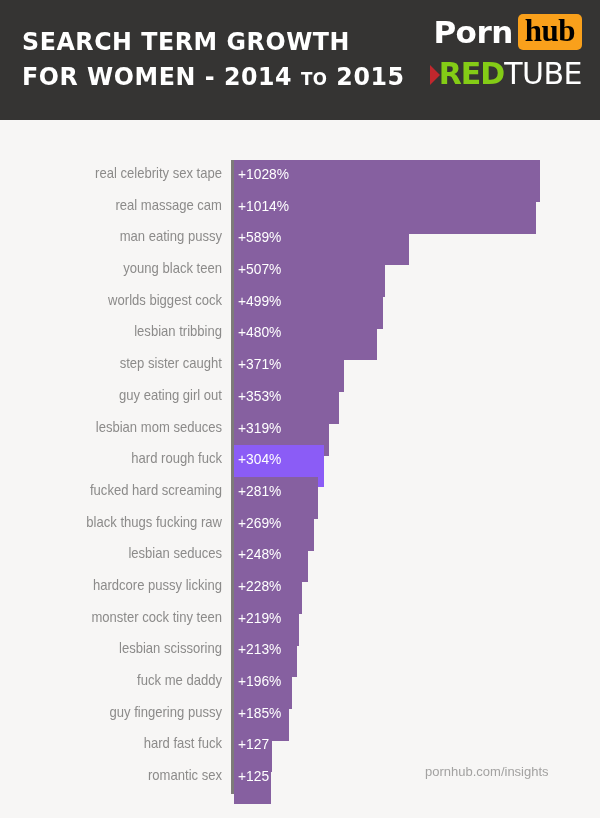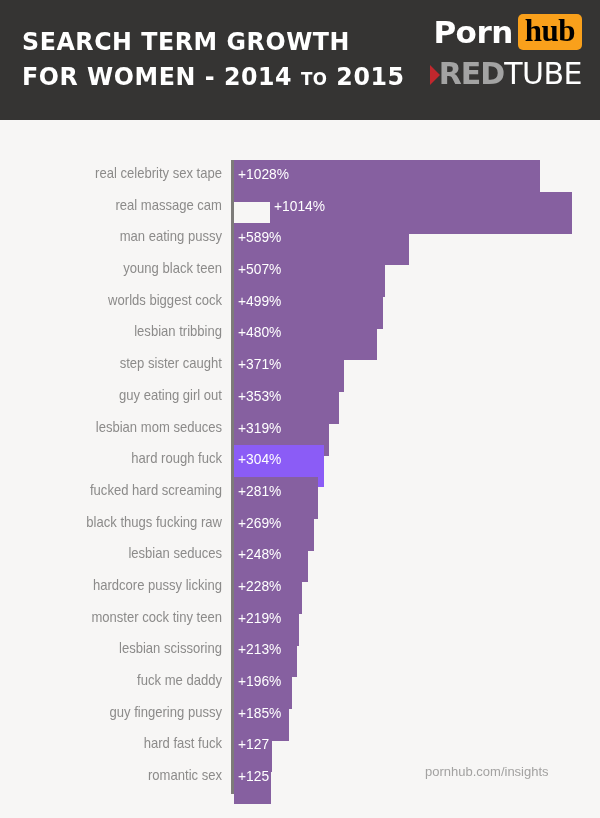--- a/index.html
+++ b/index.html
@@ -104,21 +104,21 @@
   #rt-arrow::before {
     content: "";
     position: absolute;
     left: 0; top: 1px;
     width: 0; height: 0;
     border-left: 10px solid #c1272d;
     border-top: 10px solid transparent;
     border-bottom: 10px solid transparent;
   }
   #rt-red {
-    color: #a3a3a3;
+    color: #84cc16;
     font-family: "DejaVu Sans", sans-serif;
     font-weight: bold;
     font-size: 30px;
     letter-spacing: -1px;
     line-height: 30px;
   }
   #rt-tube {
     color: #ffffff;
     font-family: "DejaVu Sans", sans-serif;
     font-weight: normal;
@@ -234,21 +234,21 @@
   <div id="axis-line"></div>
   <div id="rows">
       <div class="row">
         <div class="row-label">real celebrity sex tape</div>
         <div class="bar" style="width: 306px; background: rgb(134, 96, 160);">
           <span class="bar-value">+1028%</span>
         </div>
       </div>
       <div class="row">
         <div class="row-label">real massage cam</div>
-        <div class="bar" style="width: 301.833px; background: rgb(134, 96, 160); margin-left: 36px;">
+        <div class="bar" style="width: 301.833px; background: rgb(134, 96, 160);">
           <span class="bar-value">+1014%</span>
         </div>
       </div>
       <div class="row">
         <div class="row-label">man eating pussy</div>
         <div class="bar" style="width: 175.325px; background: rgb(134, 96, 160);">
           <span class="bar-value">+589%</span>
         </div>
       </div>
       <div class="row">

